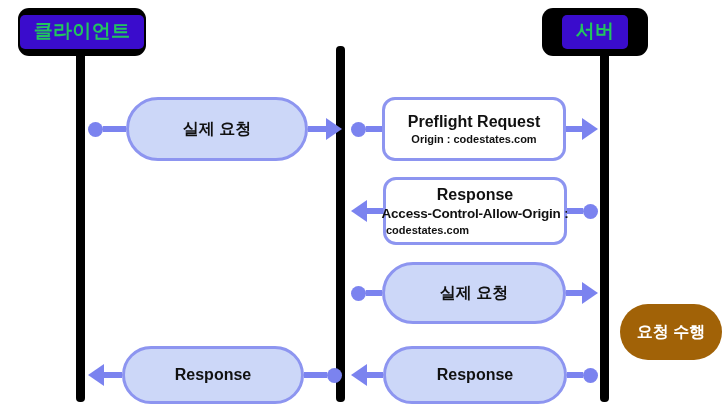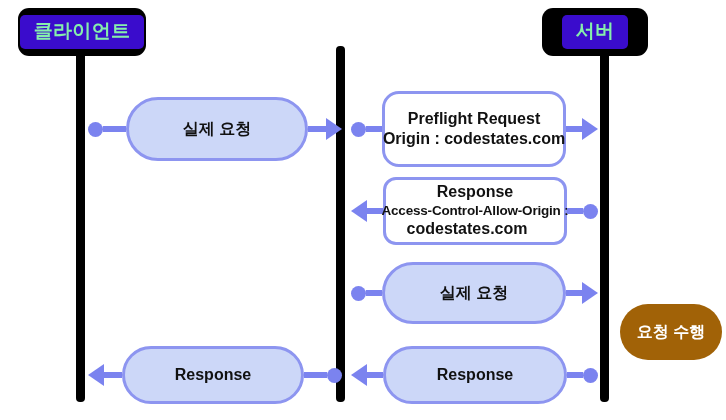--- a/index.html
+++ b/index.html
@@ -40,21 +40,21 @@
     border-radius: 11px;
     padding: 7px 9px;
     display: flex;
     align-items: center;
     justify-content: center;
   }
   .actor-inner {
     background: #3a0ccc;
     border-radius: 5px;
     padding: 5px 14px 7px 14px;
-    color: #86efac;
+    color: #22c55e;
     font-size: 19px;
     font-weight: bold;
     line-height: 1.15;
     white-space: nowrap;
     letter-spacing: 0.3px;
   }
   .actor.a1 { left: 18px;  width: 128px; }
   .actor.a2 { left: 283px; width: 110px; }
   .actor.a3 { left: 542px; width: 106px; }
 
@@ -117,32 +117,32 @@
   .box.filled { background: #ccd7f8; border-radius: 32px; }
   .box.plain  { background: #ffffff; }
 
   .box-title {
     font-size: 16px;
     font-weight: bold;
     line-height: 1.25;
     white-space: nowrap;
   }
   .box-sub {
-    font-size: 16px;
+    font-size: 11px;
     font-weight: bold;
     line-height: 1.3;
     white-space: nowrap;
   }
   .box-sub.small {
     font-size: 13.5px;
     letter-spacing: -0.2px;
   }
   .box-sub.right {
     width: 100%;
-    text-align: center;
+    text-align: left;
     padding-right: 16px;
   }
 
   
   .badge {
     position: absolute;
     background: #a16207;
     color: #ffffff;
     border-radius: 30px;
     font-size: 16px;
@@ -175,21 +175,21 @@
     <div class="box filled" style="width:182px; height:64px;">
       <div class="box-title">실제 요청</div>
     </div>
     <div class="shaft" style="width:18px;"></div>
     <div class="head-right"></div>
   </div>
 
   <div class="msg" style="left:351px; top:129px;">
     <div class="dot"></div>
     <div class="stub" style="width:16px;"></div>
-    <div class="box plain" style="width:184px; height:76px;border-radius:17px;">
+    <div class="box plain" style="width:184px; height:64px;">
       <div class="box-title">Preflight Request</div>
       <div class="box-sub">Origin : codestates.com</div>
     </div>
     <div class="shaft" style="width:16px;"></div>
     <div class="head-right"></div>
   </div>
 
   <div class="msg" style="left:351px; top:211px;">
     <div class="head-left"></div>
     <div class="shaft" style="width:16px;"></div>

